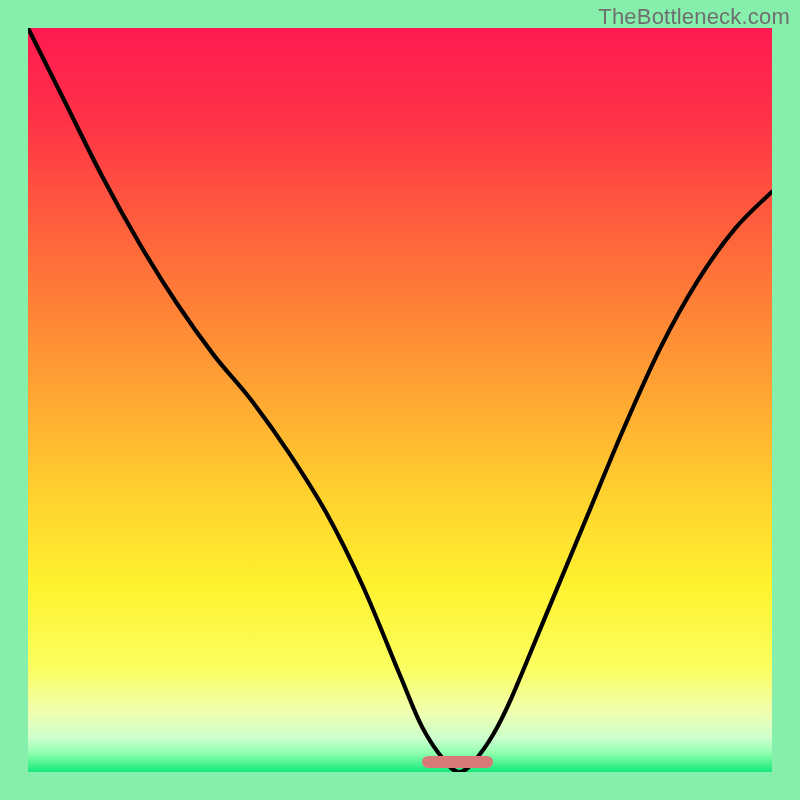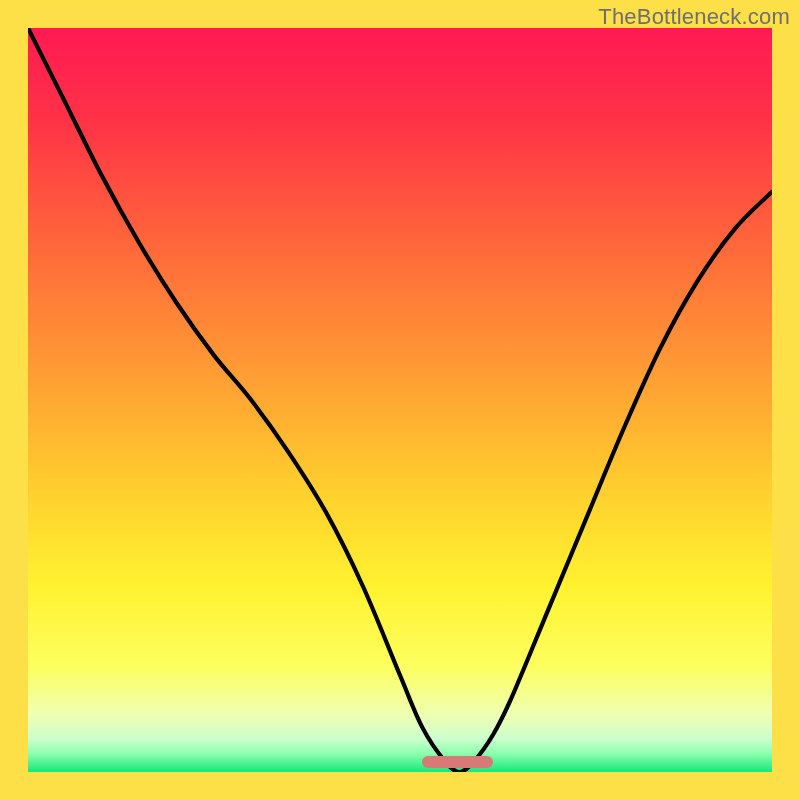--- a/index.html
+++ b/index.html
@@ -7,21 +7,21 @@
     padding: 0;
     width: 800px;
     height: 800px;
     background: #000;
     overflow: hidden;
     font-family: Arial, Helvetica, sans-serif;
   }
   .frame {
     position: absolute;
     inset: 0;
-    background: #fde047;
+    background: #86efac;
   }
   .plot-area {
     position: absolute;
     left: 28px;
     top: 28px;
     width: 744px;
     height: 744px;
     overflow: hidden;
   }
   .gradient {

